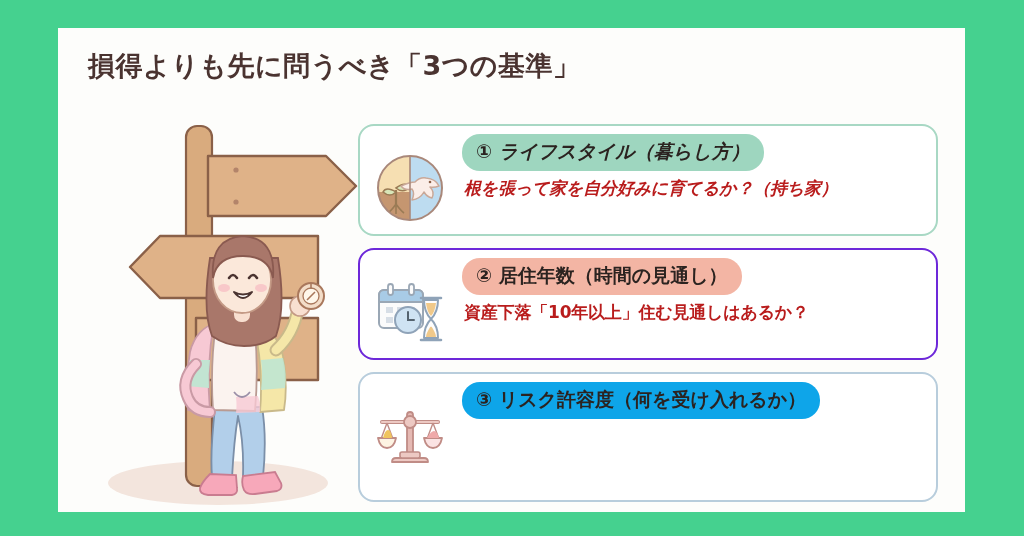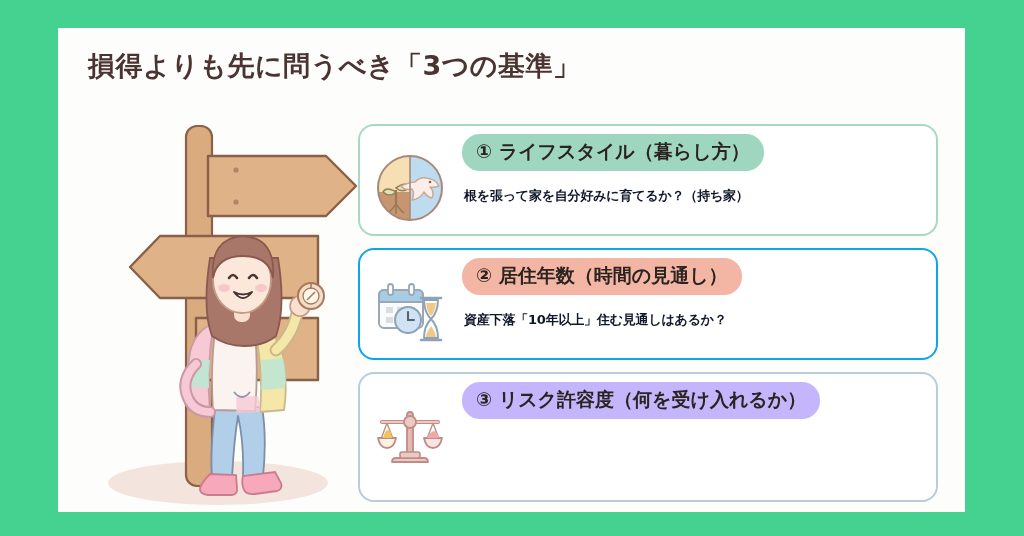--- a/index.html
+++ b/index.html
@@ -32,47 +32,47 @@
   .cards { position:absolute; left:300px; top:96px; width:580px; }
 
   .card {
     position:relative;
     border-radius:16px;
     background:#ffffff;
     margin-bottom:12px;
     padding:8px 12px 12px 12px;
     min-height:112px;
   }
-  .card.c1 { border:2px solid #a8d8c4; }
-  .card.c2 { border:2px solid #0ea5e9; }
+  .card.c1 { border:2px solid #a8d8c4;font-style:italic; }
+  .card.c2 { border:2px solid #6d28d9; }
   .card.c3 { border:2px solid #b8cddc; }
   .card.c3 { min-height:130px; }
 
   .cardicon {
     position:absolute; left:14px; top:26px;
     width:72px; height:72px;
   }
 
   .pill {
     margin-left:90px;
     border-radius:18px;
     padding:5px 14px 6px 14px;
     font-size:19px; font-weight:bold;
     color:#2b2320;
     display:inline-block;
     white-space:nowrap;
   }
   .c1 .pill { background:#9ed6bf; }
   .c2 .pill { background:#f3b5a4; }
-  .c3 .pill { background:#c4b5fd; }
+  .c3 .pill { background:#0ea5e9; }
 
   .body {
-    margin-left:92px; margin-top:16px;
-    font-size:13px; line-height:1.38;
-    color:#0f172a; font-weight:bold;
+    margin-left:92px; margin-top:6px;
+    font-size:17px; line-height:1.38;
+    color:#b91c1c; font-weight:bold;
     letter-spacing:-0.2px;
   }
   .body div { white-space:nowrap; }
 </style>
 </head>
 <body>
 
 <div class="canvas">
   <div class="panel">
 

